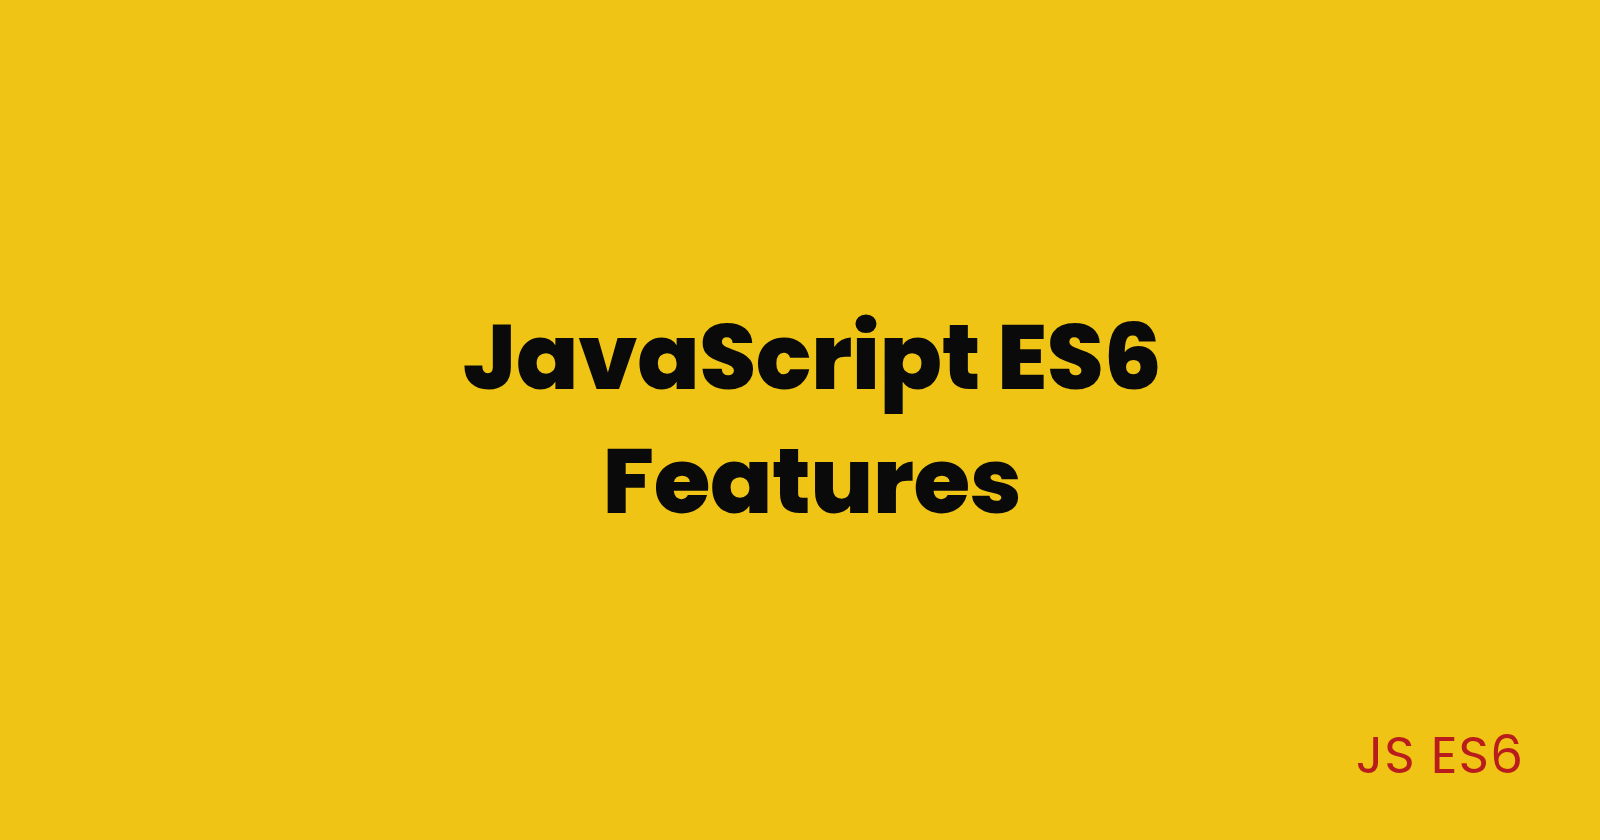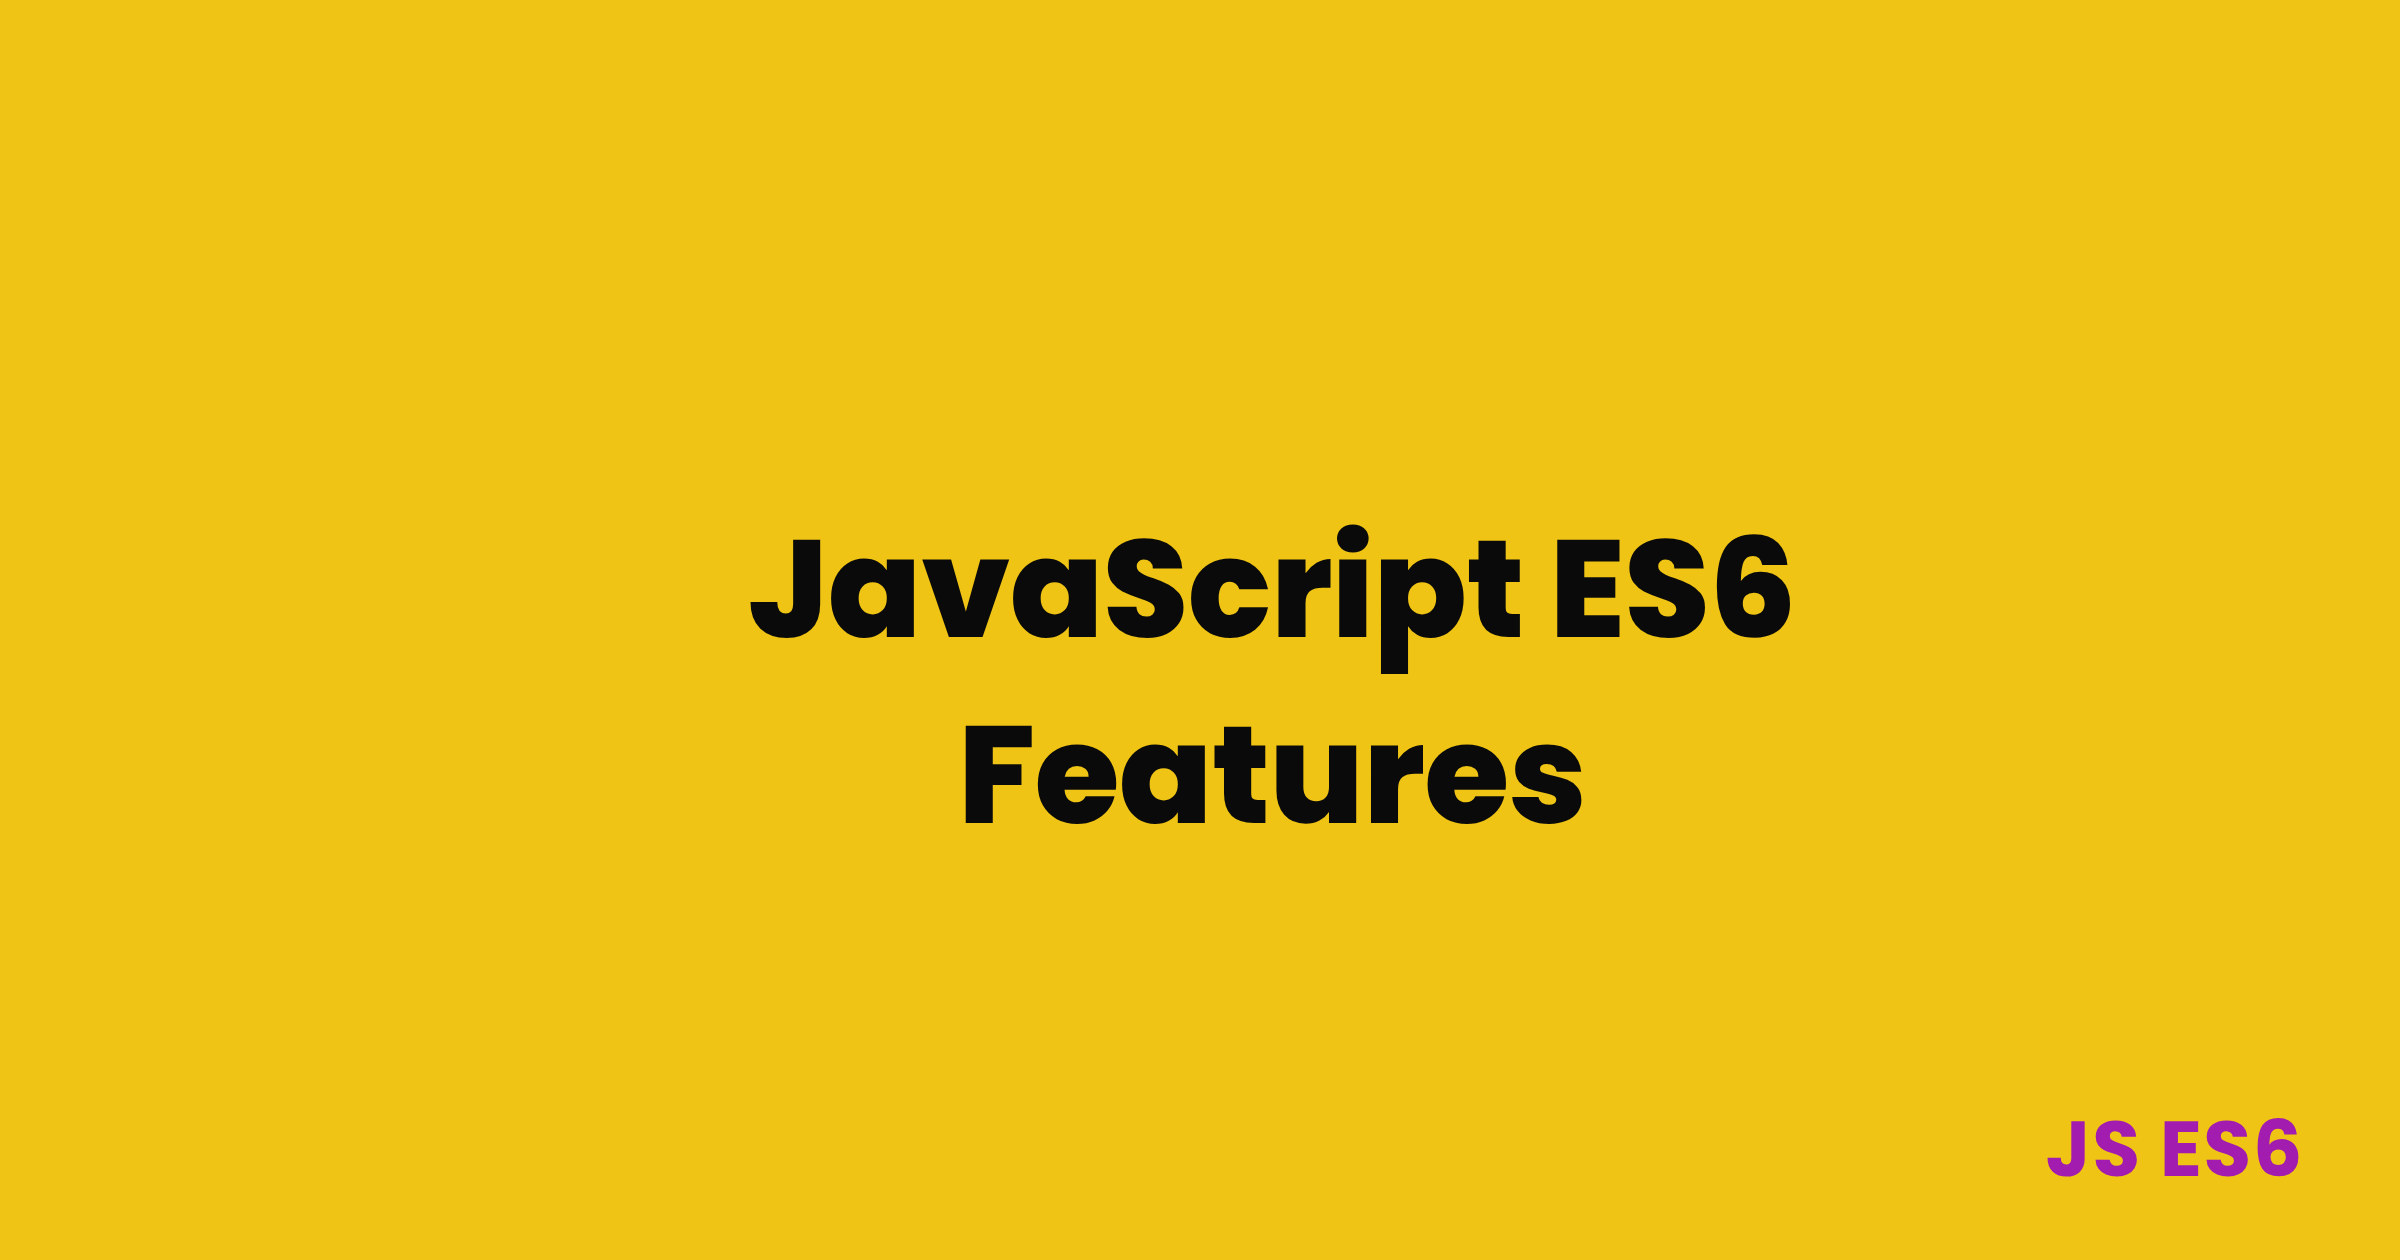--- a/index.html
+++ b/index.html
@@ -1,16 +1,16 @@
 <!DOCTYPE html>
 <html><head>
   <meta charset="utf-8">
   <style>
     * {
-      margin: 16px;
+      margin: 4px;
       padding: 0;
       box-sizing: border-box;
     }
     body {
       width: 1600px;
       height: 840px;
       background-color: #f0c414;
       font-family: 'Poppins', 'Segoe UI', 'Helvetica Neue', Arial, sans-serif;
       position: relative;
       overflow: hidden;
@@ -25,22 +25,22 @@
       font-weight: 800;
       font-size: 92px;
       line-height: 1.35;
       letter-spacing: -0.5px;
       white-space: pre-line;
     }
     .footer-label {
       position: absolute;
       bottom: 50px;
       right: 80px;
-      color: #a21caf;
-      font-weight: 700;
+      color: #b91c1c;
+      font-weight: 400;
       font-size: 52px;
       letter-spacing: 1px;
     }
   </style>
 </head>
 <body>
 
 <h1 class="main-title">JavaScript ES6
 Features</h1>
 <div class="footer-label">JS ES6</div>

